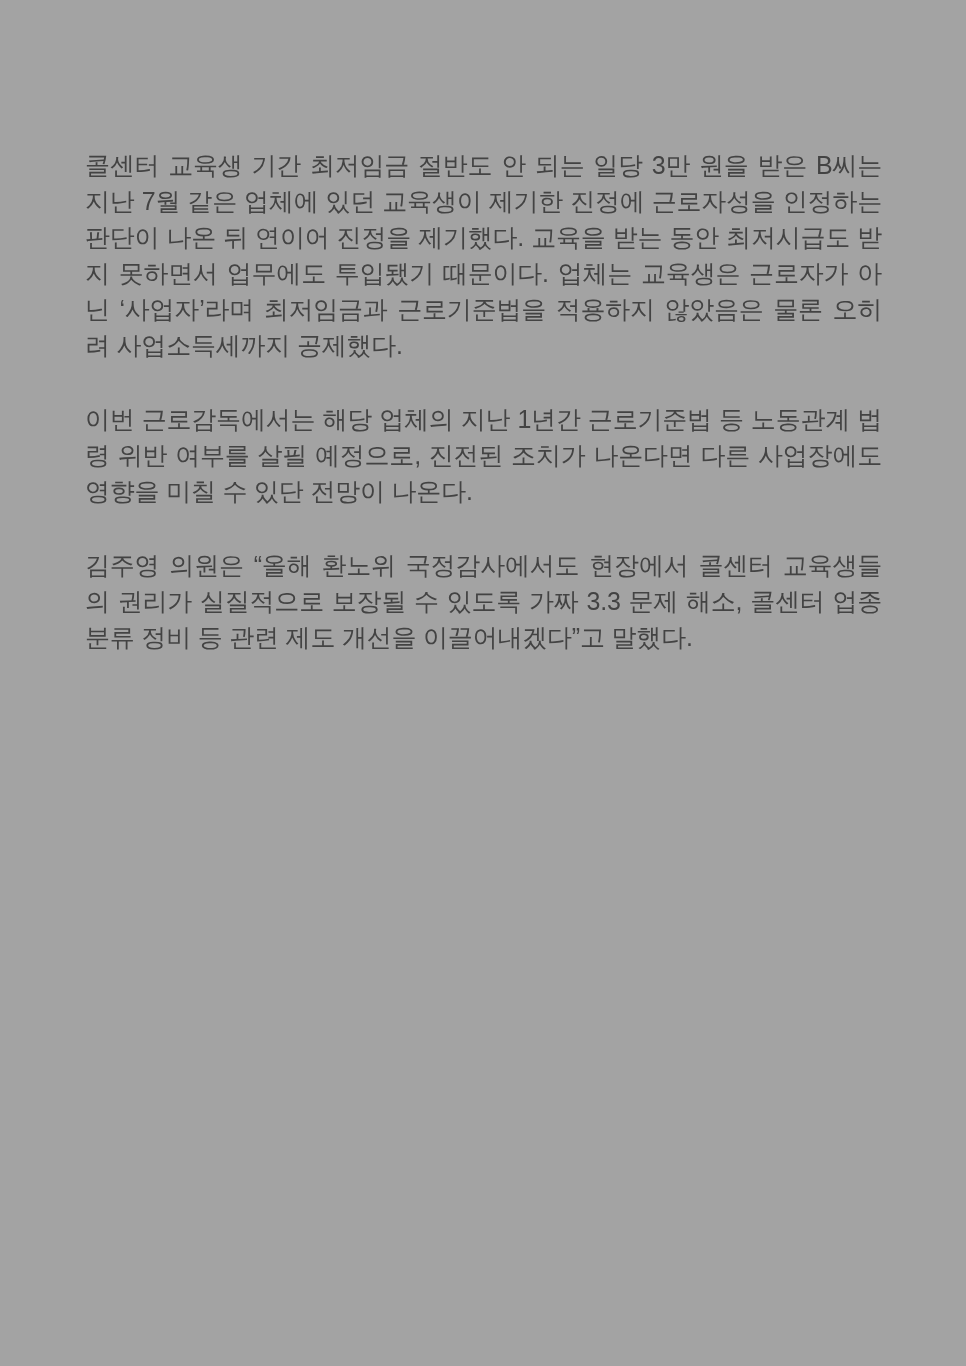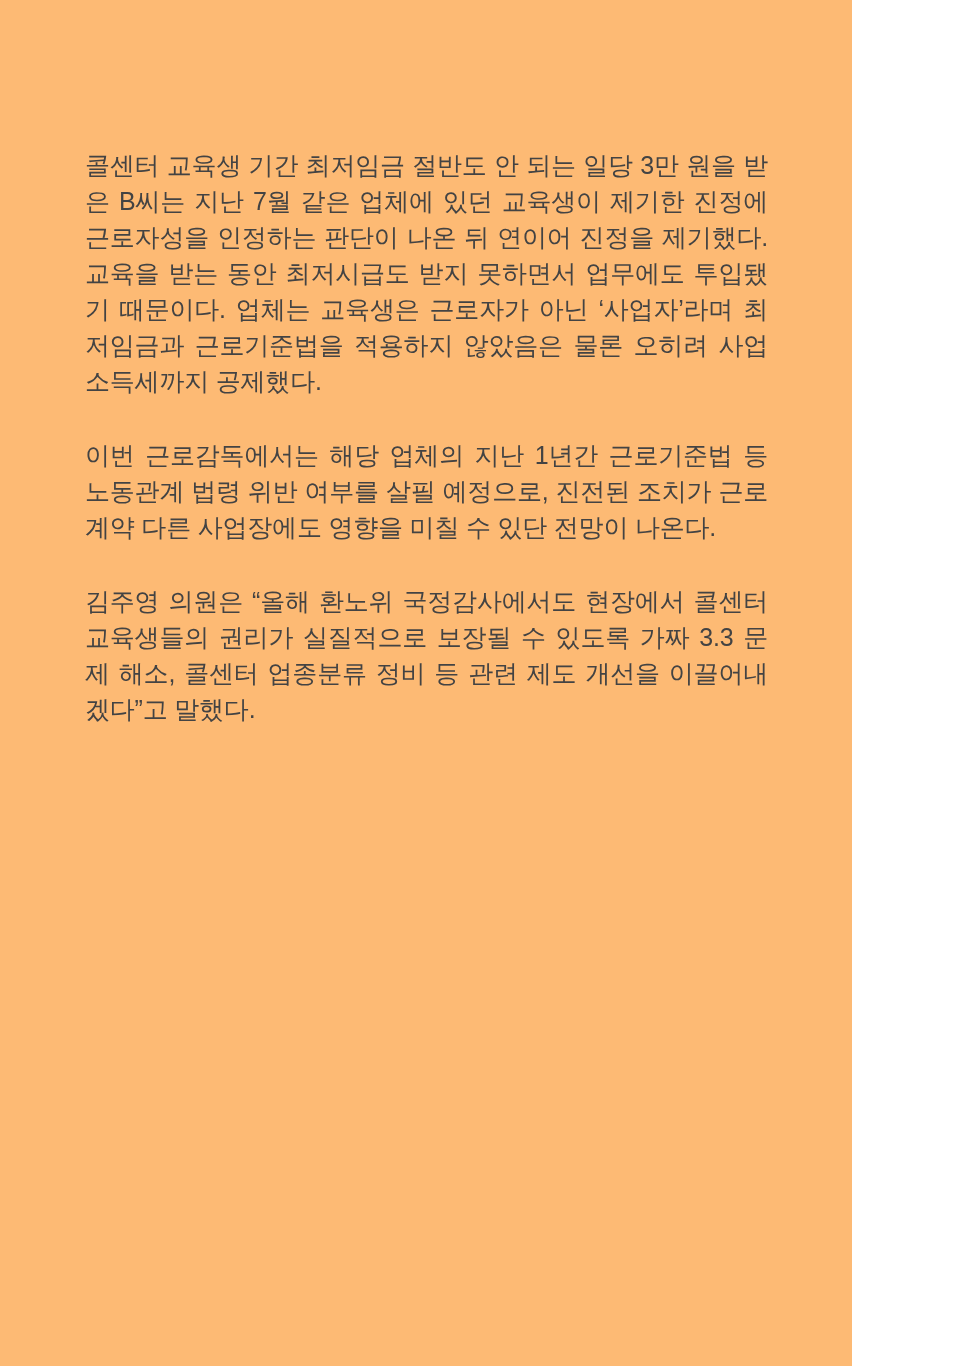--- a/index.html
+++ b/index.html
@@ -3,23 +3,23 @@
 <meta charset="utf-8">
 <style>
   
   html, body {
     margin: 0;
     padding: 0;
     background: #ffffff;
   }
   .page {
     position: relative;
-    width: 852px;
+    width: 966px;
     height: 1366px;
-    background: #fdba74;
+    background: #a3a3a3;
     overflow: hidden;
     box-sizing: border-box;
   }
   .article-body {
     box-sizing: border-box;
     padding: 147px 84px 0 85px;
   }
   .para {
     font-family: "Liberation Sans", "DejaVu Sans", sans-serif;
     font-size: 25px;
@@ -36,16 +36,16 @@
   .para:last-child {
     margin-bottom: 7px;
   }
 </style>
 </head>
 <body>
 
 <div class="page">
   <div class="article-body">
     <p class="para">콜센터 교육생 기간 최저임금 절반도 안 되는 일당 3만 원을 받은 B씨는 지난 7월 같은 업체에 있던 교육생이 제기한 진정에 근로자성을 인정하는 판단이 나온 뒤 연이어 진정을 제기했다. 교육을 받는 동안 최저시급도 받지 못하면서 업무에도 투입됐기 때문이다. 업체는 교육생은 근로자가 아닌 ‘사업자’라며 최저임금과 근로기준법을 적용하지 않았음은 물론 오히려 사업소득세까지 공제했다.</p>
-    <p class="para">이번 근로감독에서는 해당 업체의 지난 1년간 근로기준법 등 노동관계 법령 위반 여부를 살필 예정으로, 진전된 조치가 근로계약 다른 사업장에도 영향을 미칠 수 있단 전망이 나온다.</p>
+    <p class="para">이번 근로감독에서는 해당 업체의 지난 1년간 근로기준법 등 노동관계 법령 위반 여부를 살필 예정으로, 진전된 조치가 나온다면 다른 사업장에도 영향을 미칠 수 있단 전망이 나온다.</p>
     <p class="para">김주영 의원은 “올해 환노위 국정감사에서도 현장에서 콜센터 교육생들의 권리가 실질적으로 보장될 수 있도록 가짜 3.3 문제 해소, 콜센터 업종분류 정비 등 관련 제도 개선을 이끌어내겠다”고 말했다.</p>
   </div>
 </div>
 
 </body></html>

